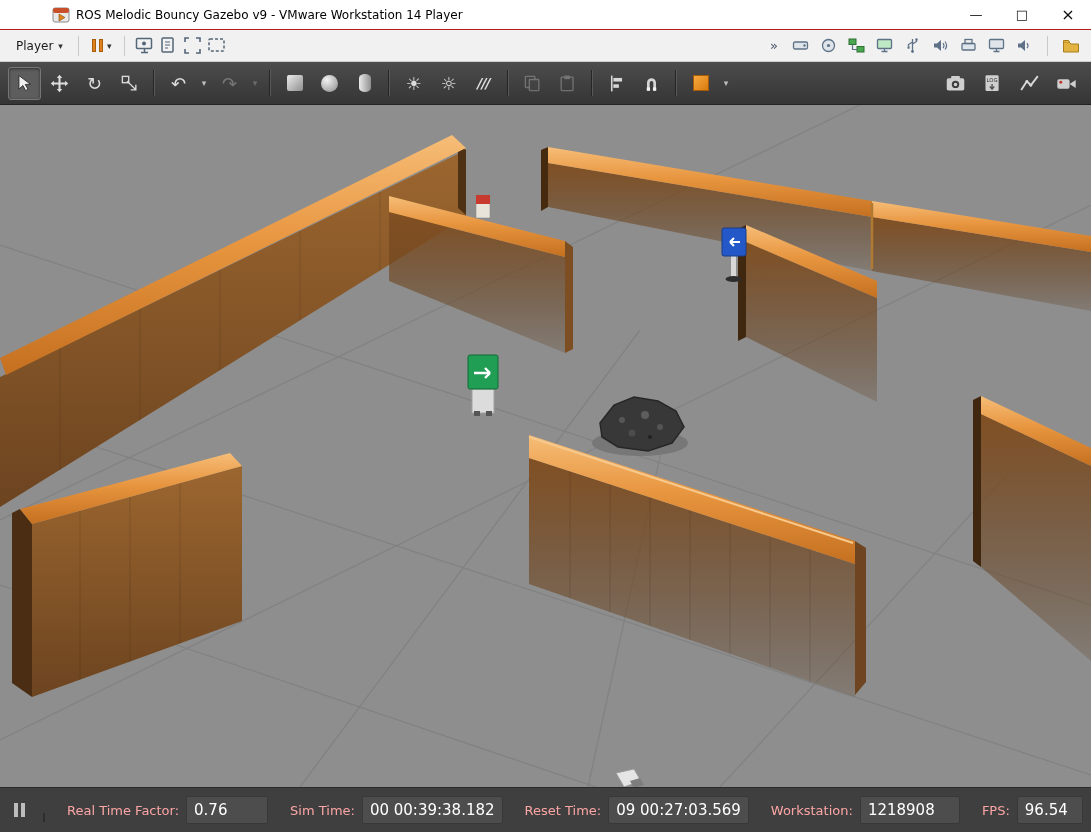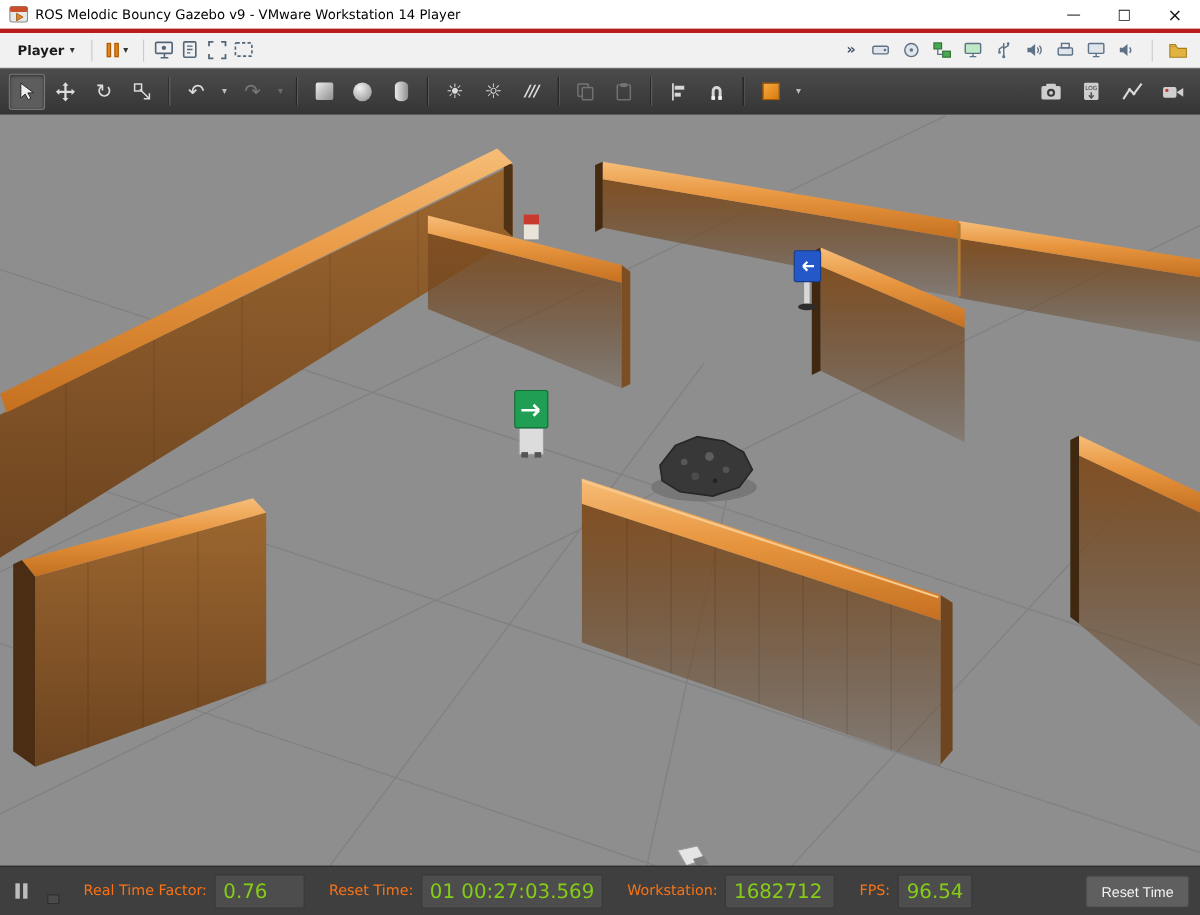--- a/index.html
+++ b/index.html
@@ -2,31 +2,31 @@
 <html><head>
 <meta charset="utf-8">
 <style>
   * { box-sizing: border-box; margin: 0; padding: 0; }
   html,body { width:1091px; height:832px; overflow:hidden; background:#000;
     font-family:"DejaVu Sans","Liberation Sans",sans-serif; }
   .window { width:1091px; height:832px; display:flex; flex-direction:column; background:#fff; }
 
   
   .titlebar { height:30px; background:#ffffff; display:flex; align-items:center;
-    border-bottom:4px solid #b91c1c; flex:0 0 auto; }
+    border-bottom:1px solid #b91c1c; flex:0 0 auto;padding-left:44px; }
   .app-icon { width:18px; height:18px; margin:0 6px 0 8px; }
   .title-text { font-size:12px; color:#000; white-space:nowrap; }
   .win-controls { margin-left:auto; display:flex; height:100%; }
   .win-btn { width:46px; height:100%; display:flex; align-items:center; justify-content:center;
     font-size:13px; color:#111; }
   .win-btn.close { font-size:16px; }
 
   
   .vm-toolbar { height:32px; background:#f1f1f1; border-bottom:1px solid #cfcfcf;
-    display:flex; align-items:center; padding:0 8px; flex:0 0 auto;font-weight:bold; }
+    display:flex; align-items:center; padding:0 8px; flex:0 0 auto; }
   .player-menu { display:flex; align-items:center; gap:5px; font-size:12px; color:#1a1a1a;
     padding:4px 8px; }
   .mini-caret { font-size:9px; color:#333; }
   .vm-sep { width:1px; height:20px; background:#c9c9c9; margin:0 7px; }
   .pause-group { display:flex; align-items:center; gap:4px; padding:3px 6px; }
   .pause-bars { display:flex; gap:3px; }
   .pause-bars i { display:block; width:4px; height:13px; background:#e0831f; border:1px solid #a85d08; }
   .vm-ico { width:24px; height:24px; display:flex; align-items:center; justify-content:center; }
   .vm-right { margin-left:auto; display:flex; align-items:center; gap:4px; }
   .chevron { font-size:13px; color:#44546a; padding:0 6px; }
@@ -57,22 +57,22 @@
   .viewport { flex:0 0 auto; width:1091px; height:682px; background:#8e8e8e; }
   .viewport svg { display:block; }
 
   
   .statusbar { height:45px; background:#3f3f3f; border-top:1px solid #2a2a2a;
     display:flex; align-items:center; padding:0 10px; gap:8px; flex:0 0 auto; }
   .sb-pause { display:flex; gap:3px; padding:4px; }
   .sb-pause i { display:block; width:4px; height:14px; background:#bdbdbd; }
   .sb-step { width:11px; height:9px; background:#4a4a4a; border:1px solid #2d2d2d; margin-left:6px; align-self:flex-end; margin-bottom:10px; }
   .sb-group { display:flex; align-items:center; gap:7px; margin-left:14px; }
-  .sb-label { font-size:13px; color:#f97316; white-space:nowrap; }
-  .sb-value { font-size:18px; color:#84cc16; background:#4d4d4d; border:1px solid #383838;
+  .sb-label { font-size:13px; color:#fca5a5; white-space:nowrap; }
+  .sb-value { font-size:15px; color:#ffffff; background:#4d4d4d; border:1px solid #383838;
     border-radius:2px; padding:4px 7px; white-space:nowrap; }
   .sb-value.w-rtf { min-width:82px; }
   .sb-value.w-time { min-width:112px; }
   .sb-value.w-iter { min-width:100px; }
   .sb-value.w-fps { min-width:66px; }
   .reset-btn { margin-left:auto; font-size:13px; color:#f2f2f2; background:#5f5f5f;
     border:1px solid #4b4b4b; border-radius:3px; padding:6px 13px; white-space:nowrap; }
 </style>
 </head>
 <body>
@@ -466,26 +466,30 @@
       <i></i>
         <i></i>
     </div>
     <div class="sb-step"></div>
 
     <div class="sb-group">
       <span class="sb-label">Real Time Factor:</span>
       <span class="sb-value w-rtf">0.76</span>
     </div>
     <div class="sb-group">
+      <span class="sb-label">Sim Time:</span>
+      <span class="sb-value w-time">00 00:39:38.182</span>
+    </div>
+    <div class="sb-group">
       <span class="sb-label">Reset Time:</span>
-      <span class="sb-value w-time">01 00:27:03.569</span>
+      <span class="sb-value w-time">09 00:27:03.569</span>
     </div>
     <div class="sb-group">
       <span class="sb-label">Workstation:</span>
-      <span class="sb-value w-iter">1682712</span>
+      <span class="sb-value w-iter">1218908</span>
     </div>
     <div class="sb-group">
       <span class="sb-label">FPS:</span>
       <span class="sb-value w-fps">96.54</span>
     </div>
     <button class="reset-btn">Reset Time</button>
   </div>
 
 </div>
 

